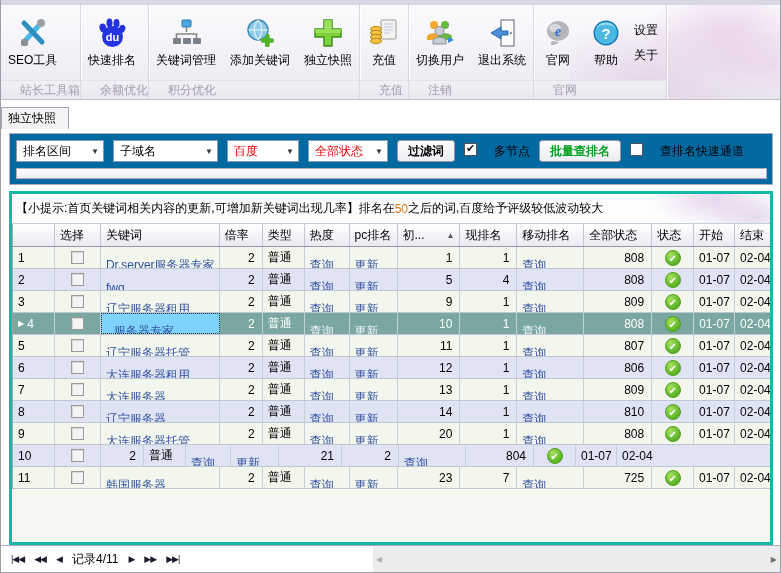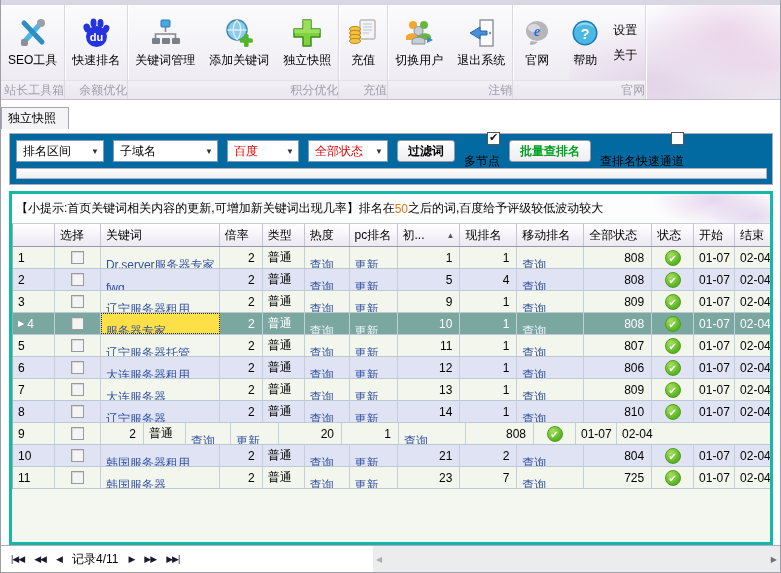--- a/index.html
+++ b/index.html
@@ -21,23 +21,23 @@
   .ribbon-swirl {
     position:absolute; right:0; top:0; bottom:0; width:210px; pointer-events:none;
     background:
       radial-gradient(ellipse 120px 70px at 75% 30%, rgba(226,186,222,.55), rgba(226,186,222,0) 70%),
       radial-gradient(ellipse 160px 90px at 40% 80%, rgba(214,178,220,.4), rgba(214,178,220,0) 70%),
       radial-gradient(ellipse 90px 50px at 95% 65%, rgba(232,200,230,.5), rgba(232,200,230,0) 70%);
   }
   .rgroup { display:flex; flex-direction:column; border-right:1px solid #dcd8e2; box-shadow:1px 0 0 #ffffff; position:relative; z-index:1; }
   .rgroup-btns { flex:1; display:flex; align-items:stretch; }
   .rgroup-label {
-    height:19px; text-align:right; color:#a39eae; font-size:12px; line-height:18px;
+    height:19px; text-align:left; color:#a39eae; font-size:12px; line-height:18px;
     background:linear-gradient(#f2f0f5,#e9e6ee); border-top:1px solid #e4e1ea;
-    overflow:hidden; white-space:nowrap;
+    overflow:hidden; white-space:nowrap;padding-left:19px;
   }
   .rbtn { display:flex; flex-direction:column; align-items:center; justify-content:center; padding:3px 7px 4px; cursor:default; }
   .rbtn .bicon { width:34px; height:34px; display:flex; align-items:center; justify-content:center; margin-bottom:2px;text-align:center; }
   .rbtn .blabel { font-size:12px; white-space:nowrap; }
   .rlinks { display:flex; flex-direction:column; justify-content:center; gap:8px; padding:0 8px 0 4px; }
   .rlinks span { font-size:12px; white-space:nowrap; }
   
   .tabstrip { height:29px; background:#fff; padding-top:7px; display:flex; }
   .tab {
     margin-left:0; height:22px; padding:0 12px 0 6px; line-height:20px;
@@ -51,21 +51,21 @@
     padding:0 4px 0 6px; justify-content:space-between; cursor:default;
   }
   .dd-text { white-space:nowrap; }
   .dd-arrow { font-size:8px; color:#333; margin-left:6px; }
   .w1{width:88px}.w2{width:105px}.w3{width:72px}.w4{width:80px}
   .fbtn {
     height:22px; padding:0 10px; background:linear-gradient(#fefefe,#eeedf2);
     border:1px solid #9a96a8; border-radius:3px; font-size:12px; line-height:20px; cursor:default; white-space:nowrap;font-weight:bold;
   }
   .green-btn { color:#00a020; }
-  .chk { display:flex; align-items:flex-end; gap:8px;flex-direction:column; }
+  .chk { display:flex; align-items:flex-start; gap:17px; }
   .box { width:13px; height:13px; border:1px solid #555; background:#fff; display:inline-flex; align-items:center; justify-content:center; font-size:11px; color:#1a1a1a; }
   .box.checked::after { content:"✔"; margin-top:-2px; }
   .progress-thin { margin-top:5px; height:11px; border:1px solid #b3aebe; background:linear-gradient(#fdfdfd,#efeff3); }
   
   .main-panel { flex:1; margin:6px 7px 0 8px; border:3px solid #14b8a6; background:#f4f7ef; display:flex; flex-direction:column; overflow:hidden; position:relative; }
   .tip-row { height:30px; background:#fdfdfd; border-bottom:1px solid #c3cfd9; display:flex; align-items:center; padding-left:4px; position:relative; }
   .tip-row .hl { color:#e07818; }
   .tip-swirl { position:absolute; right:0; top:0; bottom:0; width:140px;
     background:
       radial-gradient(ellipse 90px 40px at 60% 20%, rgba(214,190,228,.6), rgba(214,190,228,0) 70%),
@@ -87,21 +87,21 @@
     display:flex; align-items:center; padding:0 5px; border-right:1px solid #c3cfd9;
     font-size:12px; white-space:nowrap; overflow:hidden;
   }
   .cell.num { justify-content:flex-end; padding-right:7px; }
   .cell.center { justify-content:center; }
   .c0{width:42px}.c1{width:46px}.c2{width:119px}.c3{width:43px}.c4{width:42px}.c5{width:45px}
   .c6{width:48px}.c7{width:63px}.c8{width:57px}.c9{width:67px}.c10{width:68px}.c11{width:42px}
   .c12{width:41px}.c13{width:44px; border-right:none;}
   .link { color:#3050a0; text-decoration:underline; cursor:pointer;margin-top:16px; }
   .trow.selected .link { color:#eef4ff; }
-  .trow.selected .cell.focused { background:#fde047; color:#000; border:1px dotted #222; padding:0 4px; }
+  .trow.selected .cell.focused { background:#7dd3fc; color:#000; border:1px dotted #222; padding:0 12px; }
   .trow.selected .cell.focused .link { color:#3050a0; }
   .marker { font-size:8px; margin-right:3px; }
   .gridcheck { width:13px; height:13px; border:1px solid #9a9a9a; background:#f4f4f4; box-shadow:inset 1px 1px 0 #d8d8d8; }
   .badge {
     width:16px; height:16px; border-radius:50%; color:#fff; font-size:10px; line-height:16px; text-align:center;
     background:radial-gradient(circle at 35% 30%, #a8e060, #58b421 70%); border:1px solid #4f9e1d;
   }
   .filler { flex:1; }
   
   .footer { height:27px; border-top:1px solid #b0aabe; background:#fff; display:flex; align-items:stretch; }
@@ -568,20 +568,23 @@
             <span class="badge">✔</span>
           </div>
           <div class="cell c12">01-07</div>
           <div class="cell c13">02-04</div>
         </div>
         <div class="trow odd">
           <div class="cell c0">9</div>
           <div class="cell c1 center">
             <span class="gridcheck"></span>
           </div>
+          <div class="cell c2">
+            <span class="link">大连服务器托管</span>
+          </div>
           <div class="cell c3 num">2</div>
           <div class="cell c4">普通</div>
           <div class="cell c5">
             <span class="link">查询</span>
           </div>
           <div class="cell c6">
             <span class="link">更新</span>
           </div>
           <div class="cell c7 num">20</div>
           <div class="cell c8 num">1</div>
@@ -592,23 +595,20 @@
           <div class="cell c11 center">
             <span class="badge">✔</span>
           </div>
           <div class="cell c12">01-07</div>
           <div class="cell c13">02-04</div>
         </div>
         <div class="trow even">
           <div class="cell c0">10</div>
           <div class="cell c1 center">
             <span class="gridcheck"></span>
-          </div>
-          <div class="cell c2">
-            <span class="link">韩国服务器租用</span>
           </div>
           <div class="cell c3 num">2</div>
           <div class="cell c4">普通</div>
           <div class="cell c5">
             <span class="link">查询</span>
           </div>
           <div class="cell c6">
             <span class="link">更新</span>
           </div>
           <div class="cell c7 num">21</div>

